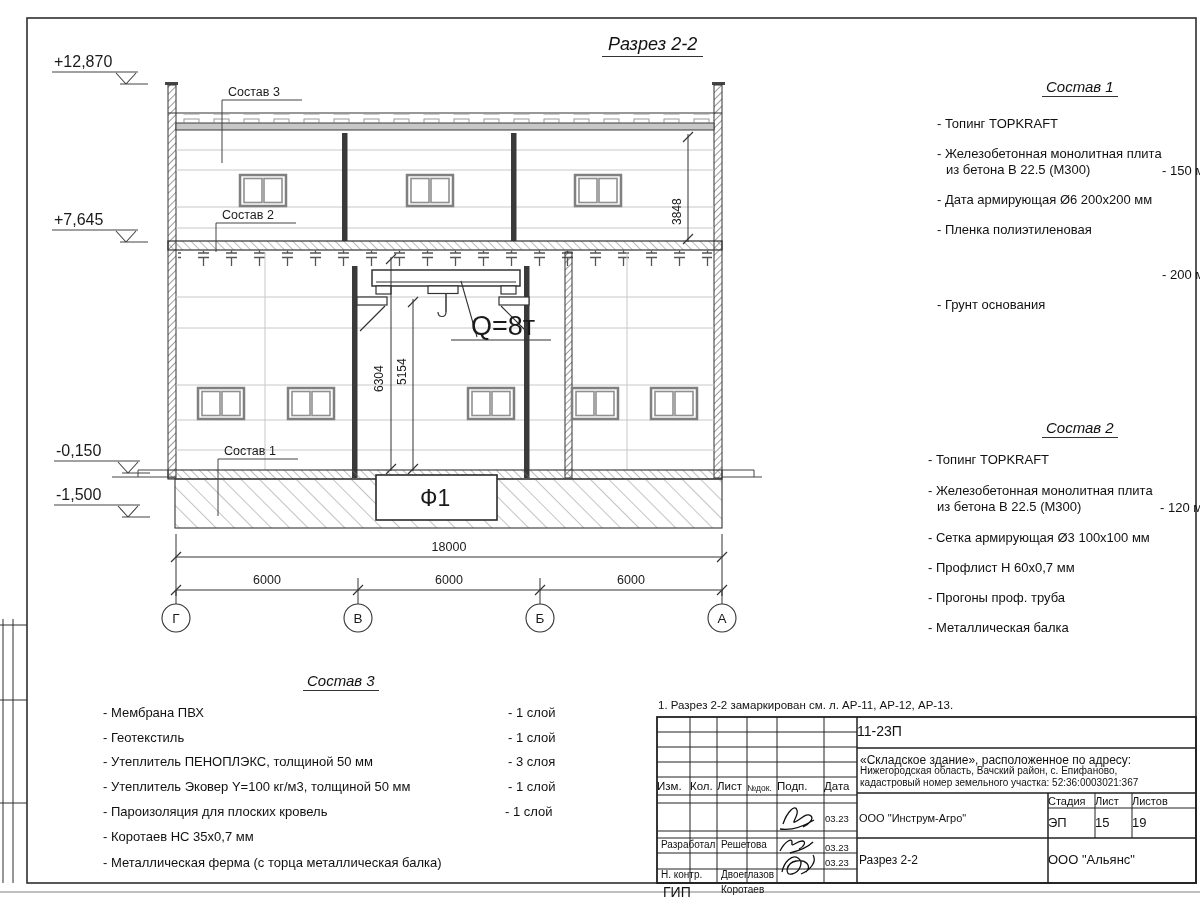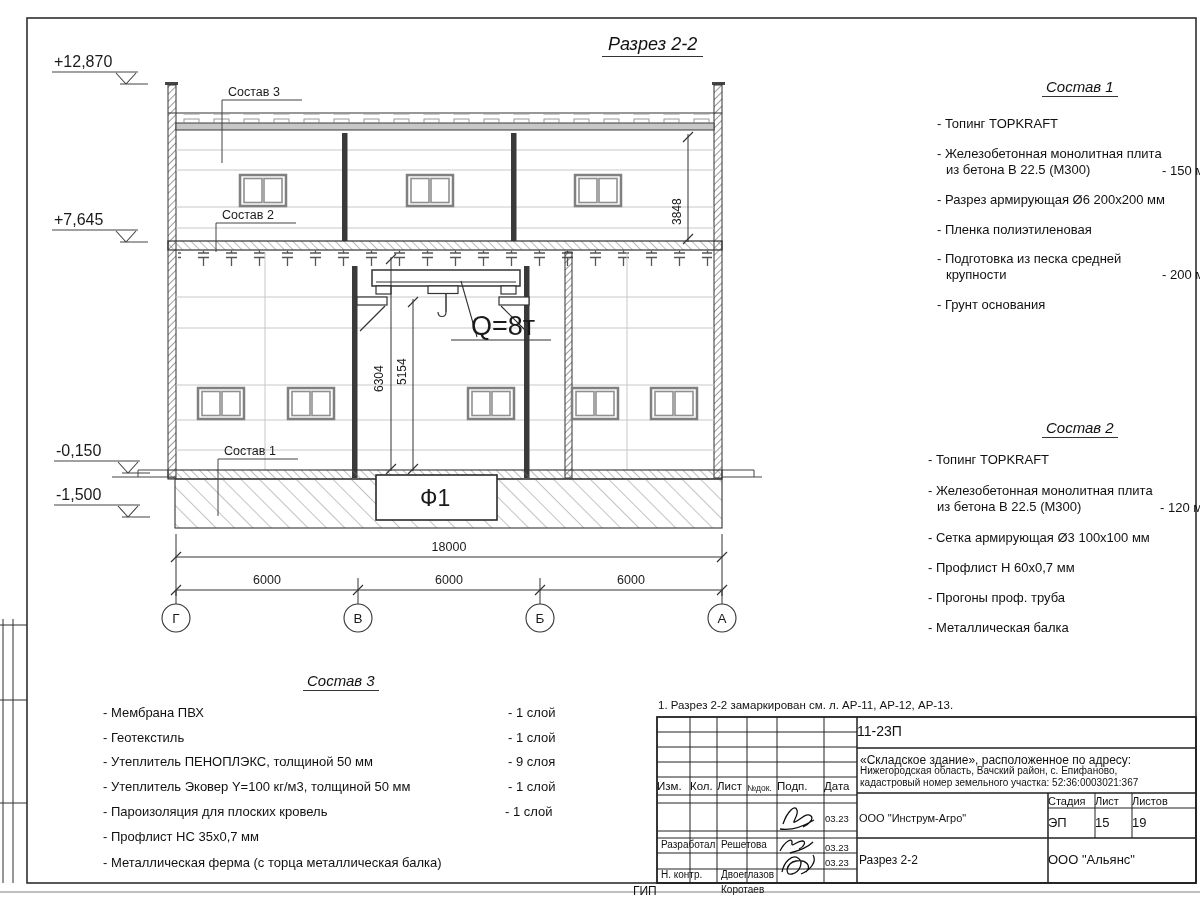--- a/index.html
+++ b/index.html
@@ -183,49 +183,47 @@
 
 <div class="abs" style="left:602px;top:34px">
   <span class="sheet-title">Разрез 2-2</span>
 </div>
 
 <div class="abs" style="left:1042px;top:78px"><span class="sh">Состав 1</span></div>
 <div class="abs li" style="left:937px;top:116px">- Топинг TOPKRAFT</div>
 <div class="abs li" style="left:937px;top:146px">- Железобетонная  монолитная плита
 из бетона  В 22.5 (М300)</div>
 <div class="abs lv" style="left:1162px;top:163px">- 150 мм</div>
-<div class="abs li" style="left:937px;top:192px">- Разрез армирующая Ø6 200x200 мм</div>
+<div class="abs li" style="left:937px;top:192px">- Дата армирующая Ø6 200x200 мм</div>
 <div class="abs li" style="left:937px;top:222px">- Пленка полиэтиленовая</div>
-<div class="abs li" style="left:937px;top:251px">- Подготовка из песка средней
-крупности</div>
 <div class="abs lv" style="left:1162px;top:267px">- 200 мм</div>
 <div class="abs li" style="left:937px;top:297px">- Грунт основания</div>
 
 <div class="abs" style="left:1042px;top:419px"><span class="sh">Состав 2</span></div>
 <div class="abs li" style="left:928px;top:452px">- Топинг TOPKRAFT</div>
 <div class="abs li" style="left:928px;top:483px">- Железобетонная  монолитная плита
 из бетона  В 22.5 (М300)</div>
 <div class="abs lv" style="left:1160px;top:500px">- 120 мм</div>
 <div class="abs li" style="left:928px;top:530px">- Сетка армирующая Ø3 100x100 мм</div>
 <div class="abs li" style="left:928px;top:560px">- Профлист Н 60x0,7 мм</div>
 <div class="abs li" style="left:928px;top:590px">- Прогоны проф. труба</div>
 <div class="abs li" style="left:928px;top:620px">- Металлическая балка</div>
 
 <div class="abs" style="left:303px;top:672px"><span class="sh">Состав 3</span></div>
 <div class="abs li" style="left:103px;top:705px">- Мембрана ПВХ</div>
 <div class="abs lv" style="left:508px;top:705px">- 1 слой</div>
 <div class="abs li" style="left:103px;top:730px">- Геотекстиль</div>
 <div class="abs lv" style="left:508px;top:730px">- 1 слой</div>
 <div class="abs li" style="left:103px;top:754px">- Утеплитель ПЕНОПЛЭКС, толщиной 50 мм</div>
-<div class="abs lv" style="left:508px;top:754px">- 9 слоя</div>
+<div class="abs lv" style="left:508px;top:754px">- 3 слоя</div>
 <div class="abs li" style="left:103px;top:779px">- Утеплитель Эковер Y=100 кг/м3, толщиной 50 мм</div>
 <div class="abs lv" style="left:508px;top:779px">- 1 слой</div>
 <div class="abs li" style="left:103px;top:804px">- Пароизоляция для плоских кровель</div>
 <div class="abs lv" style="left:505px;top:804px">- 1 слой</div>
-<div class="abs li" style="left:103px;top:829px">- Профлист НС 35x0,7 мм</div>
+<div class="abs li" style="left:103px;top:829px">- Коротаев НС 35x0,7 мм</div>
 <div class="abs li" style="left:103px;top:855px">- Металлическая ферма (с торца металлическая балка)</div>
 
 <div class="abs note" style="left:658px;top:699px">1. Разрез 2-2 замаркирован см. л. АР-11, АР-12, АР-13.</div>
 
 <div class="abs tbc" style="left:857px;top:723px;width:339px;font-size:14px">11-23П</div>
 <div class="abs tbc" style="left:860px;top:753px;width:333px;font-size:12px">«Складское здание», расположенное по адресу:</div>
 <div class="abs tbc" style="left:860px;top:765px;width:333px;font-size:10px">Нижегородская область, Вачский район, с. Епифаново,</div>
 <div class="abs tbc" style="left:860px;top:777px;width:333px;font-size:10px">кадастровый номер земельного участка: 52:36:0003021:367</div>
 
 <div class="abs tbc" style="left:657px;top:780px;width:33px;font-size:11.5px">Изм.</div>
@@ -234,21 +232,21 @@
 <div class="abs tbc" style="left:747px;top:783px;width:16px;font-size:8.5px">№док.</div>
 <div class="abs tbc" style="left:777px;top:780px;width:47px;font-size:11.5px">Подп.</div>
 <div class="abs tbc" style="left:824px;top:780px;width:33px;font-size:11.5px">Дата</div>
 
 <div class="abs tb" style="left:661px;top:811px;font-size:10px">Разработал</div>
 <div class="abs tb" style="left:721px;top:811px;font-size:10px">Решетова</div>
 <div class="abs tbc" style="left:825px;top:813px;width:31px;font-size:9.5px">03.23</div>
 <div class="abs tb" style="left:661px;top:841px;font-size:10px">Н. контр.</div>
 <div class="abs tb" style="left:721px;top:841px;font-size:10px">Двоеглазов</div>
 <div class="abs tbc" style="left:825px;top:842px;width:31px;font-size:9.5px">03.23</div>
-<div class="abs tb" style="left:633px;top:856px;font-size:12px">ГИП</div>
+<div class="abs tb" style="left:663px;top:856px;font-size:14px">ГИП</div>
 <div class="abs tb" style="left:721px;top:856px;font-size:10px">Коротаев</div>
 <div class="abs tbc" style="left:825px;top:857px;width:31px;font-size:9.5px">03.23</div>
 
 <div class="abs tbc" style="left:859px;top:812px;width:187px;font-size:11px">ООО "Инструм-Агро"</div>
 <div class="abs tbc" style="left:1048px;top:795px;width:47px;font-size:11px">Стадия</div>
 <div class="abs tbc" style="left:1095px;top:795px;width:37px;font-size:11px">Лист</div>
 <div class="abs tbc" style="left:1132px;top:795px;width:64px;font-size:11px">Листов</div>
 <div class="abs tbc" style="left:1048px;top:815px;width:47px;font-size:13px">ЭП</div>
 <div class="abs tbc" style="left:1095px;top:815px;width:37px;font-size:13px">15</div>
 <div class="abs tbc" style="left:1132px;top:815px;width:44px;font-size:13px">19</div>

